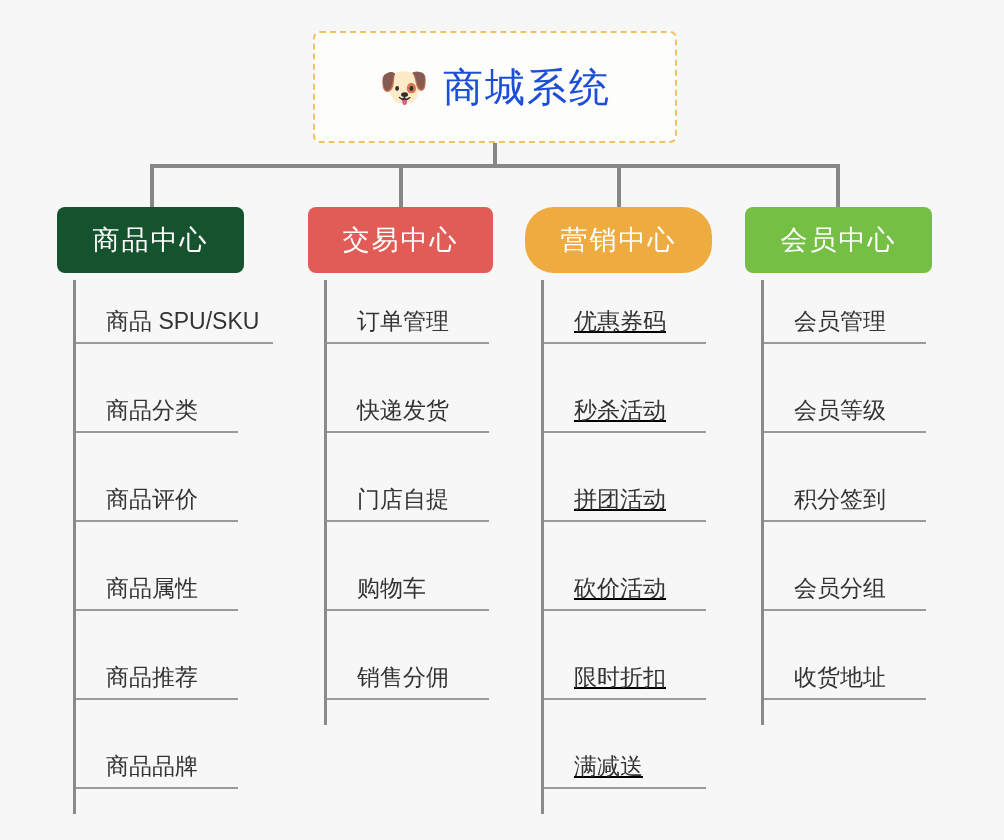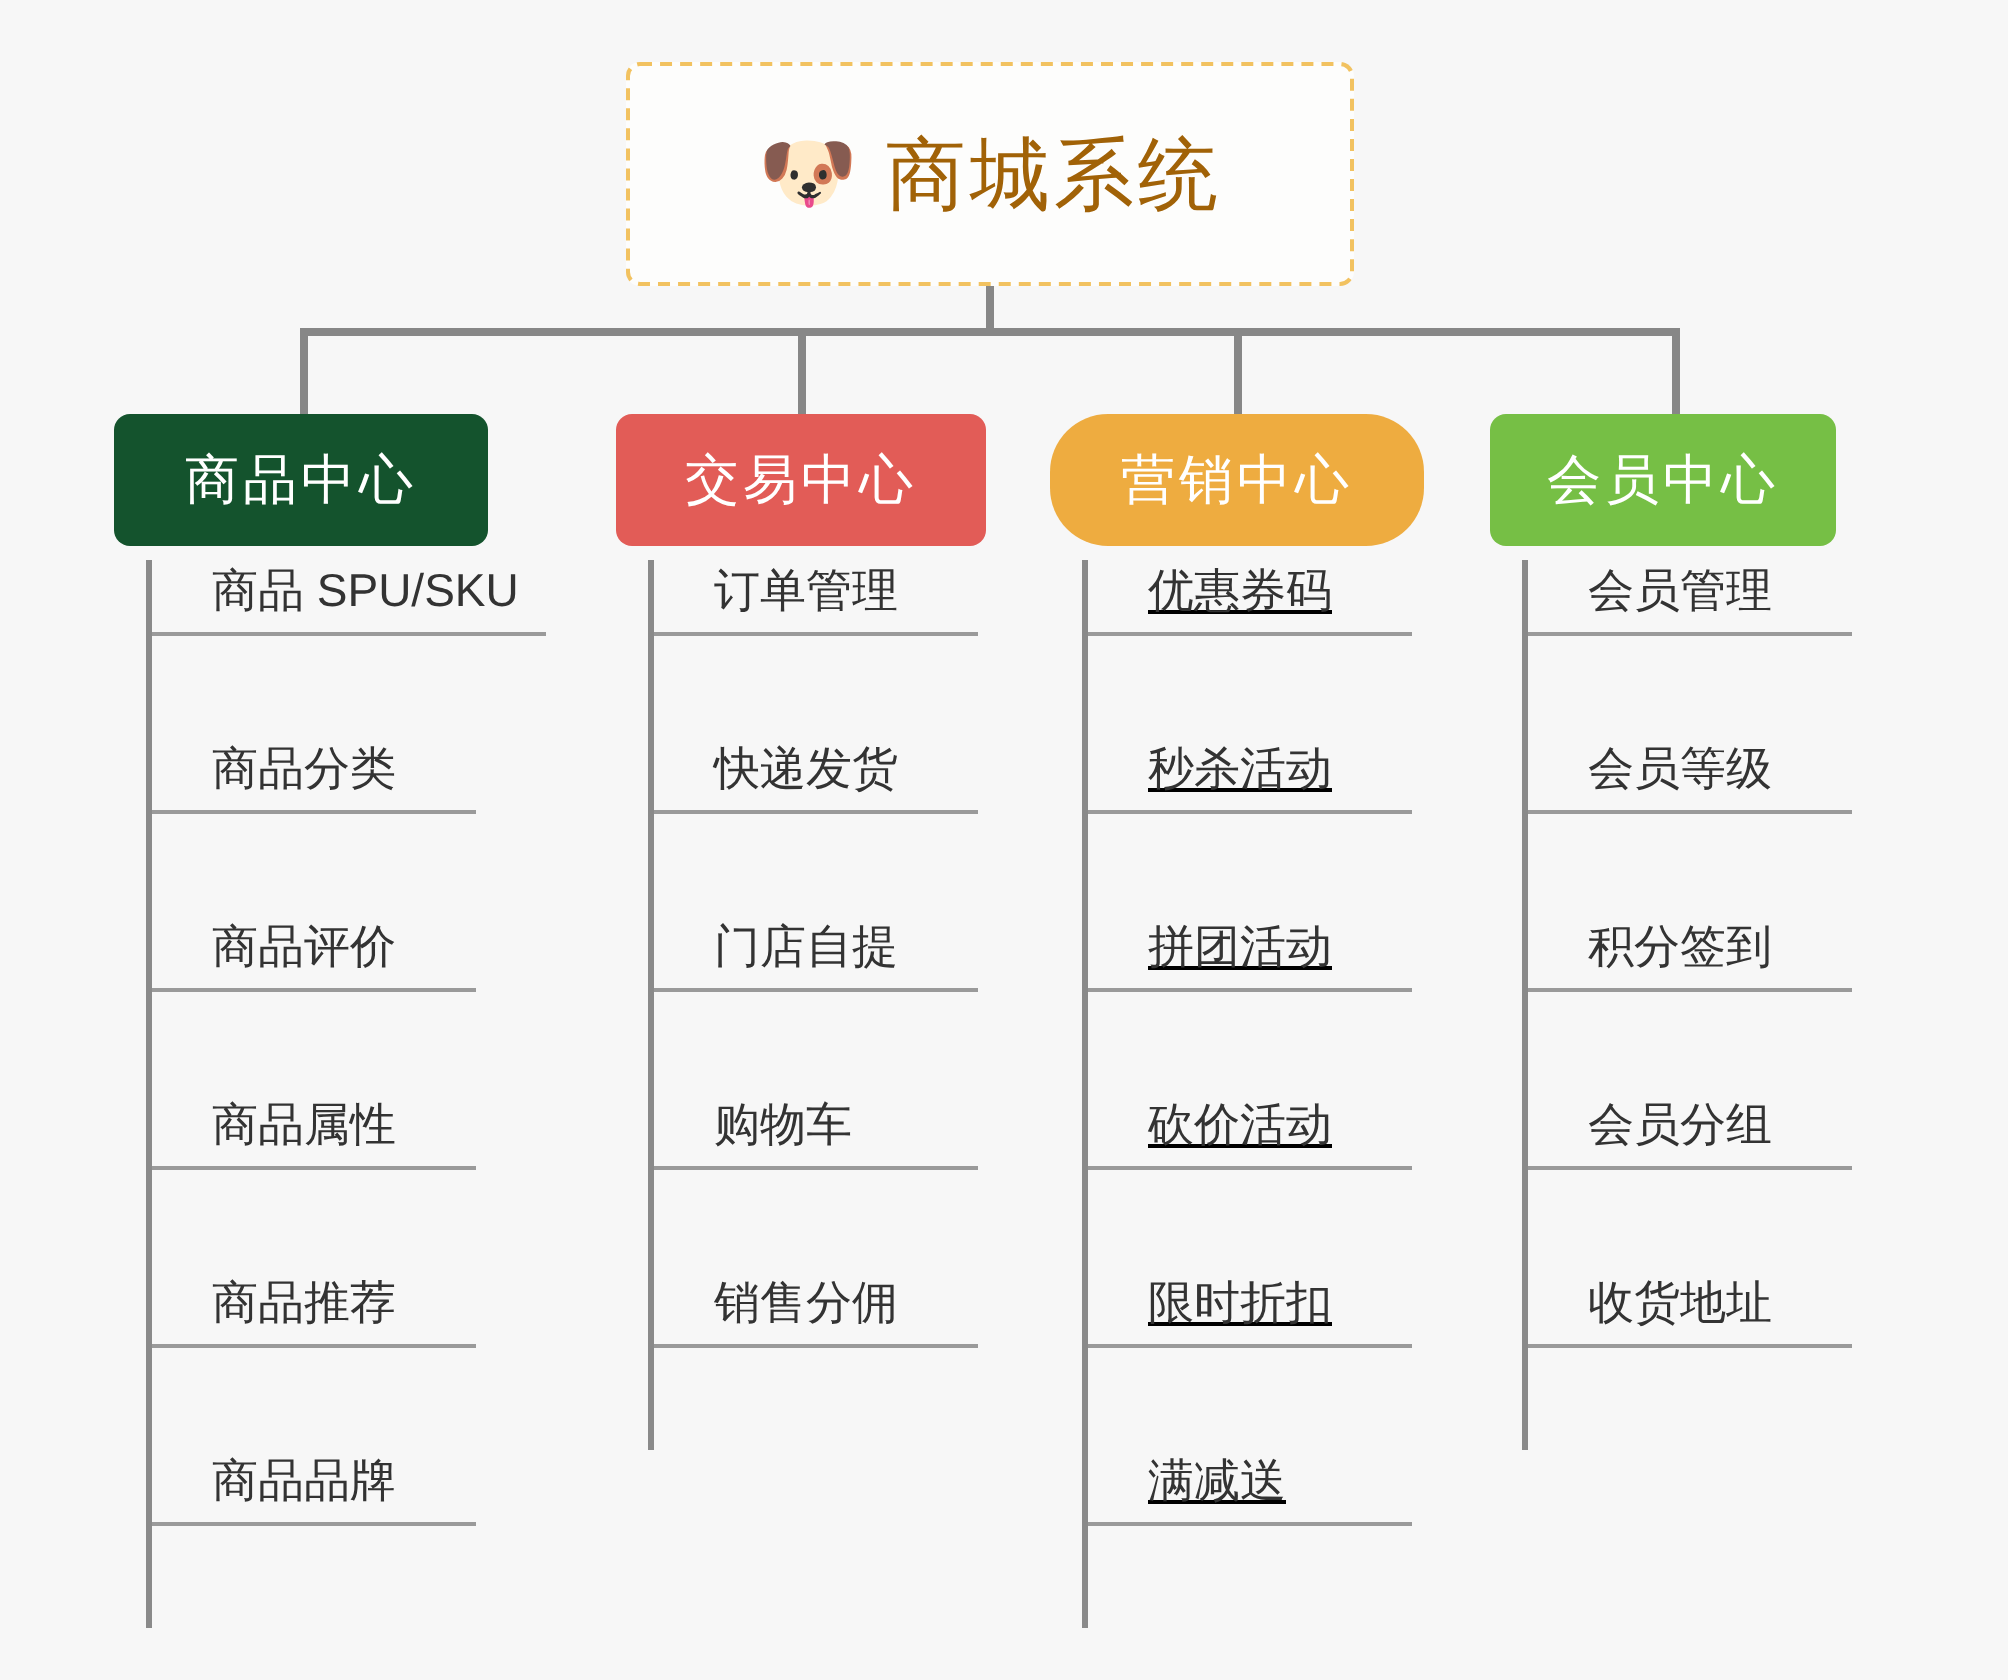--- a/index.html
+++ b/index.html
@@ -36,21 +36,21 @@
     justify-content: center;
     gap: 14px;
   }
   .root-emoji {
     font-size: 40px;
     line-height: 1;
     display: block;
   }
   .root-title {
     font-size: 40px;
-    color: #a16207;
+    color: #1d4ed8;
     letter-spacing: 2px;
     white-space: nowrap;
   }
 
   
   .conn {
     position: absolute;
     background: #878787;
   }
   .conn-v { width: 4px; }
@@ -77,21 +77,21 @@
   .leaf-list {
     position: relative;
     margin-top: 7px;
     border-left: 3px solid #8a8a8a;
   }
   .leaf-item {
     position: relative;
     height: 89px;
     box-sizing: border-box;
     display: flex;
-    align-items: flex-start;
+    align-items: center;
     padding-left: 30px;
   }
   .leaf-label {
     font-size: 23px;
     color: #333333;
     white-space: nowrap;
     padding: 0 14px 5px 0;
     border-bottom: 2px solid #9a9a9a;
     position: relative;
     left: -30px;
@@ -101,21 +101,21 @@
 
   
   .b0 { left: 57px;  }
   .b1 { left: 308px; }
   .b2 { left: 525px; }
   .b3 { left: 745px; }
 
   .b0 .branch-head { width: 187px; background: #14532d; }
   .b1 .branch-head { width: 185px; background: #e25c57; }
   .b2 .branch-head { width: 187px; background: #eeac40; border-radius: 29px; }
-  .b3 .branch-head { width: 173px; background: #76bf45; }
+  .b3 .branch-head { width: 187px; background: #76bf45; }
 
   .b0 .leaf-list { margin-left: 16px; }
   .b1 .leaf-list { margin-left: 16px; }
   .b2 .leaf-list { margin-left: 16px; text-decoration: underline; }
   .b3 .leaf-list { margin-left: 16px; }
 </style>
 </head>
 <body>
 
 <div id="mindmap">

